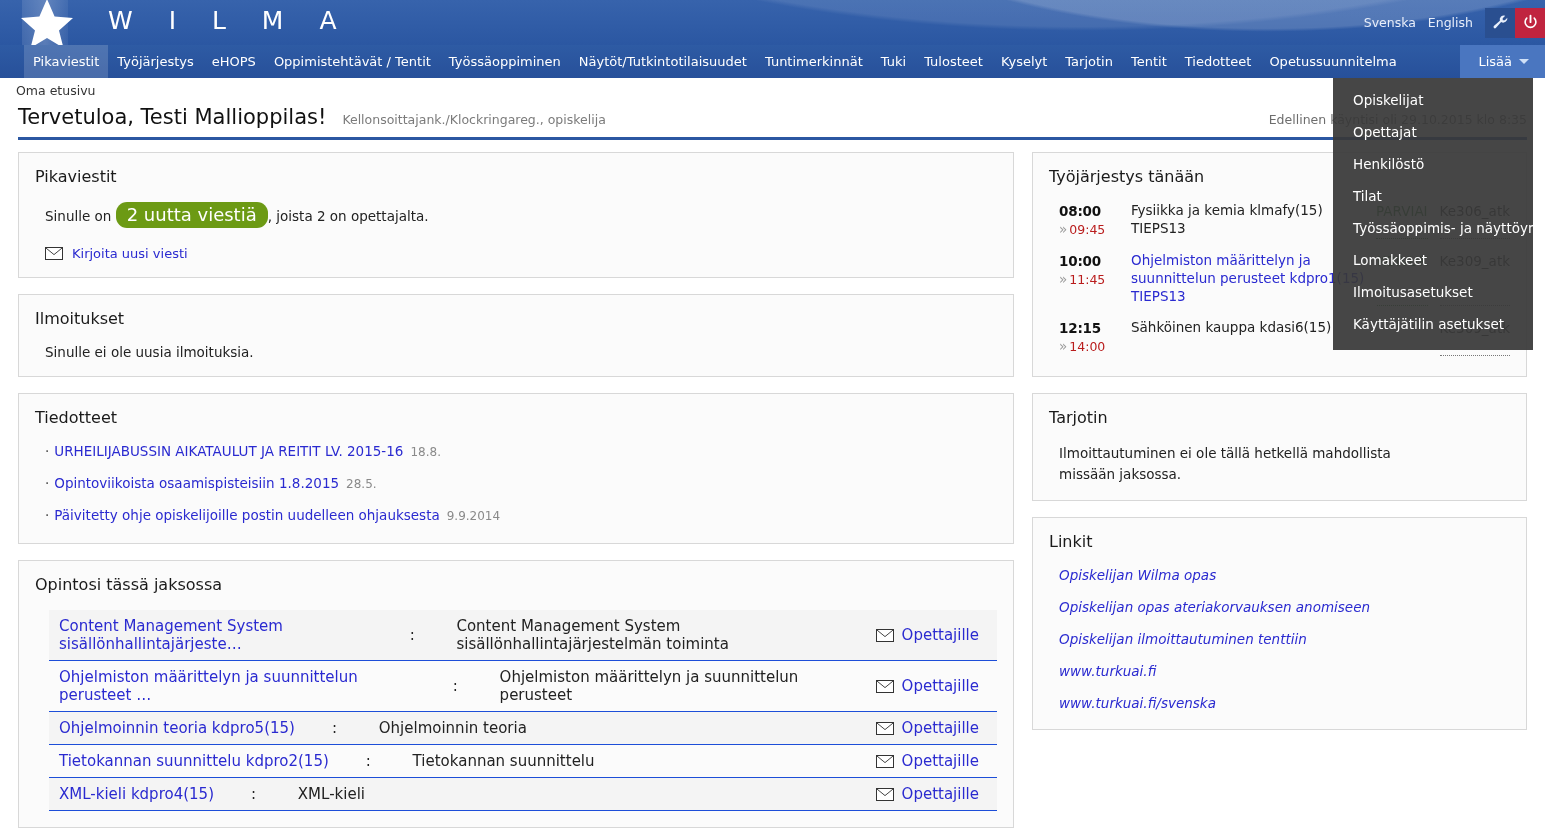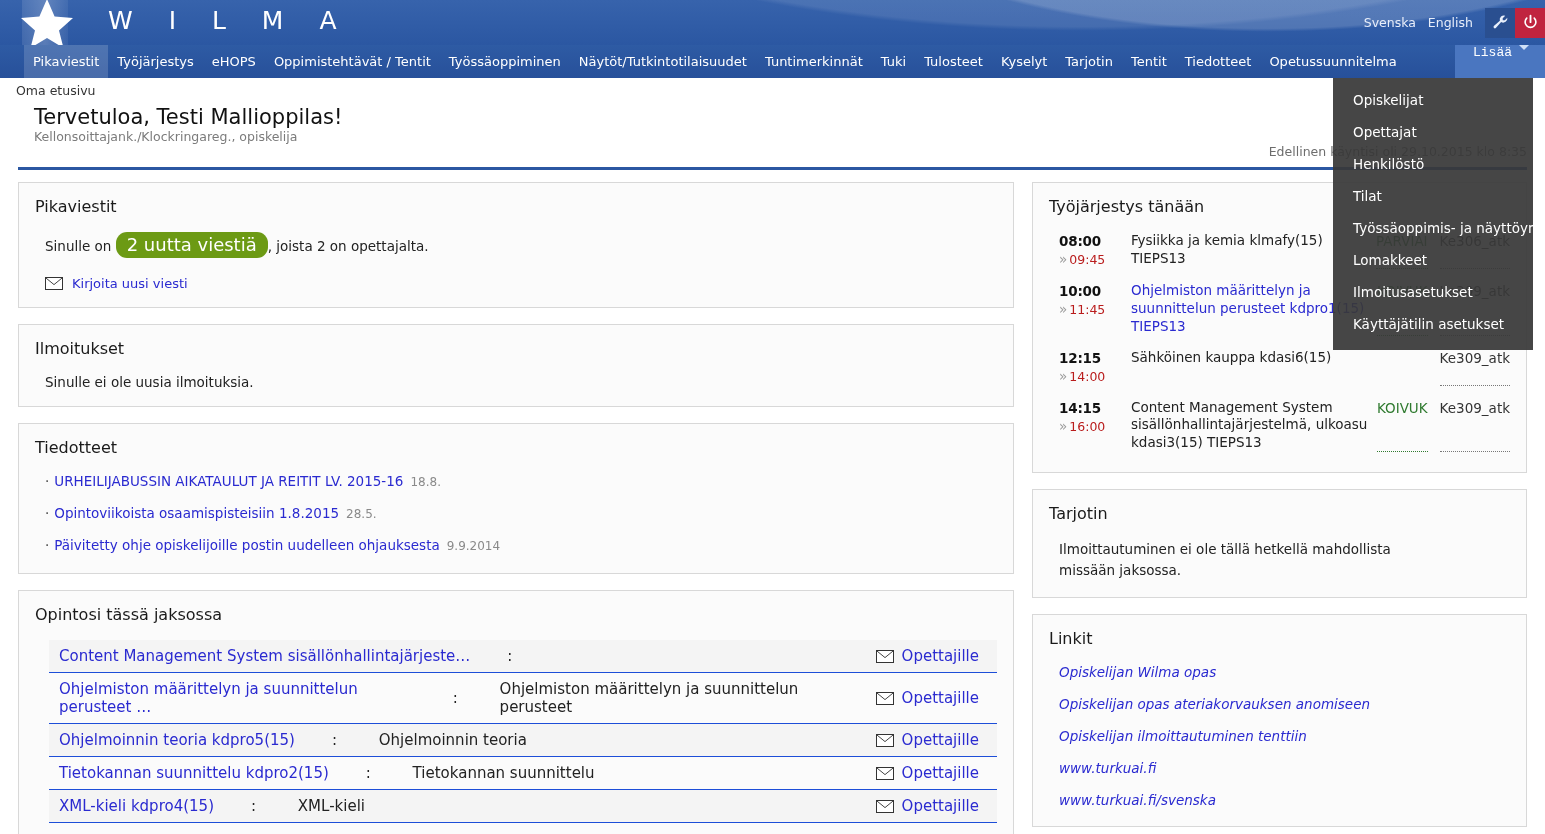--- a/index.html
+++ b/index.html
@@ -69,23 +69,23 @@
     color:#ffffff; text-decoration:none;
     display:flex; align-items:center;
     padding: 0 9px;
     white-space: nowrap;
     cursor:pointer;
   }
   .nav-item.active { background: rgba(255,255,255,.16); }
   .nav-more {
     margin-left:auto;
     background: #4a76c0;
-    color:#fff; display:flex; align-items:flex-start; gap:7px;
+    color:#fff; display:flex; align-items:center; gap:7px;
     padding: 0 16px 0 18px;
-    cursor:pointer; white-space:nowrap;font-family:Liberation Mono, monospace;
+    cursor:pointer; white-space:nowrap;
   }
   .caret {
     width:0;height:0;border-left:5px solid transparent;border-right:5px solid transparent;
     border-top:5px solid #cfe0f7;
   }
 
   
   .dropdown {
     position:absolute; right:12px; top:78px;
     width: 200px;
@@ -104,21 +104,21 @@
     height: 25px; padding: 5px 0 0 16px;
     font-size: 12.5px; color:#3a3a3a;
   }
   .crumb { color:#333; text-decoration:none; cursor:pointer; }
 
   .titlebar {
     position:relative;
     margin: 2px 18px 0 18px;
     padding-bottom: 8px;
     border-bottom: 3px solid #2b57a2;
-    display:flex; align-items:baseline;flex-direction:column;
+    display:flex; align-items:baseline;
   }
   .page-title {
     font-size: 21px; color:#111; font-weight: 400;
   }
   .page-sub {
     margin-left: 16px; font-size: 12.5px; color:#7b7b7b;
   }
   .lastvisit {
     margin-left:auto; font-size: 12.5px; color:#6d6d6d;
   }
@@ -302,20 +302,21 @@
       </div>
     </div>
 
     <div class="panel">
       <h2>Opintosi tässä jaksossa</h2>
       <div class="body" style="padding-left:14px;">
 
         <div class="course-row">
           <span class="course-name">Content Management System sisällönhallintajärjeste…</span>
             <span class="course-desc">:&nbsp;</span>
+            <span class="course-desc">Content Management System sisällönhallintajärjestelmän toiminta</span>
           <span class="course-action">
             <svg class="envico" width="18" height="13" viewBox="0 0 18 13">
               <rect x="0.5" y="0.5" width="17" height="12" fill="#ffffff" stroke="#333" stroke-width="1"></rect>
               <path d="M0.8 0.9 L9 7.6 L17.2 0.9" fill="none" stroke="#444" stroke-width="1"></path>
             </svg>
             <a class="lnk">Opettajille</a>
           </span>
         </div>
 
         <div class="course-row">
@@ -410,31 +411,20 @@
             <div class="t-start">12:15</div>
             <div><span class="t-arrow">»</span><span class="t-end">14:00</span></div>
           </div>
           <div class="sched-main">Sähköinen kauppa kdasi6(15)</div>
           <div class="sched-meta">
             <span class="teacher"></span>
             <span class="room">Ke309_atk</span>
           </div>
         </div>
 
-        <div class="sched-row">
-          <div class="sched-times">
-            <div class="t-start">14:15</div>
-            <div><span class="t-arrow">»</span><span class="t-end">16:00</span></div>
-          </div>
-          <div class="sched-main">Content Management System sisällönhallintajärjestelmä, ulkoasu kdasi3(15) TIEPS13</div>
-          <div class="sched-meta">
-            <span class="teacher">KOIVUK</span>
-            <span class="room">Ke309_atk</span>
-          </div>
-        </div>
 
       </div>
     </div>
 
     <div class="panel">
       <h2>Tarjotin</h2>
       <div class="body">
         <div class="muted-txt" style="max-width:390px;line-height:1.55;">Ilmoittautuminen ei ole tällä hetkellä mahdollista missään jaksossa.</div>
       </div>
     </div>

